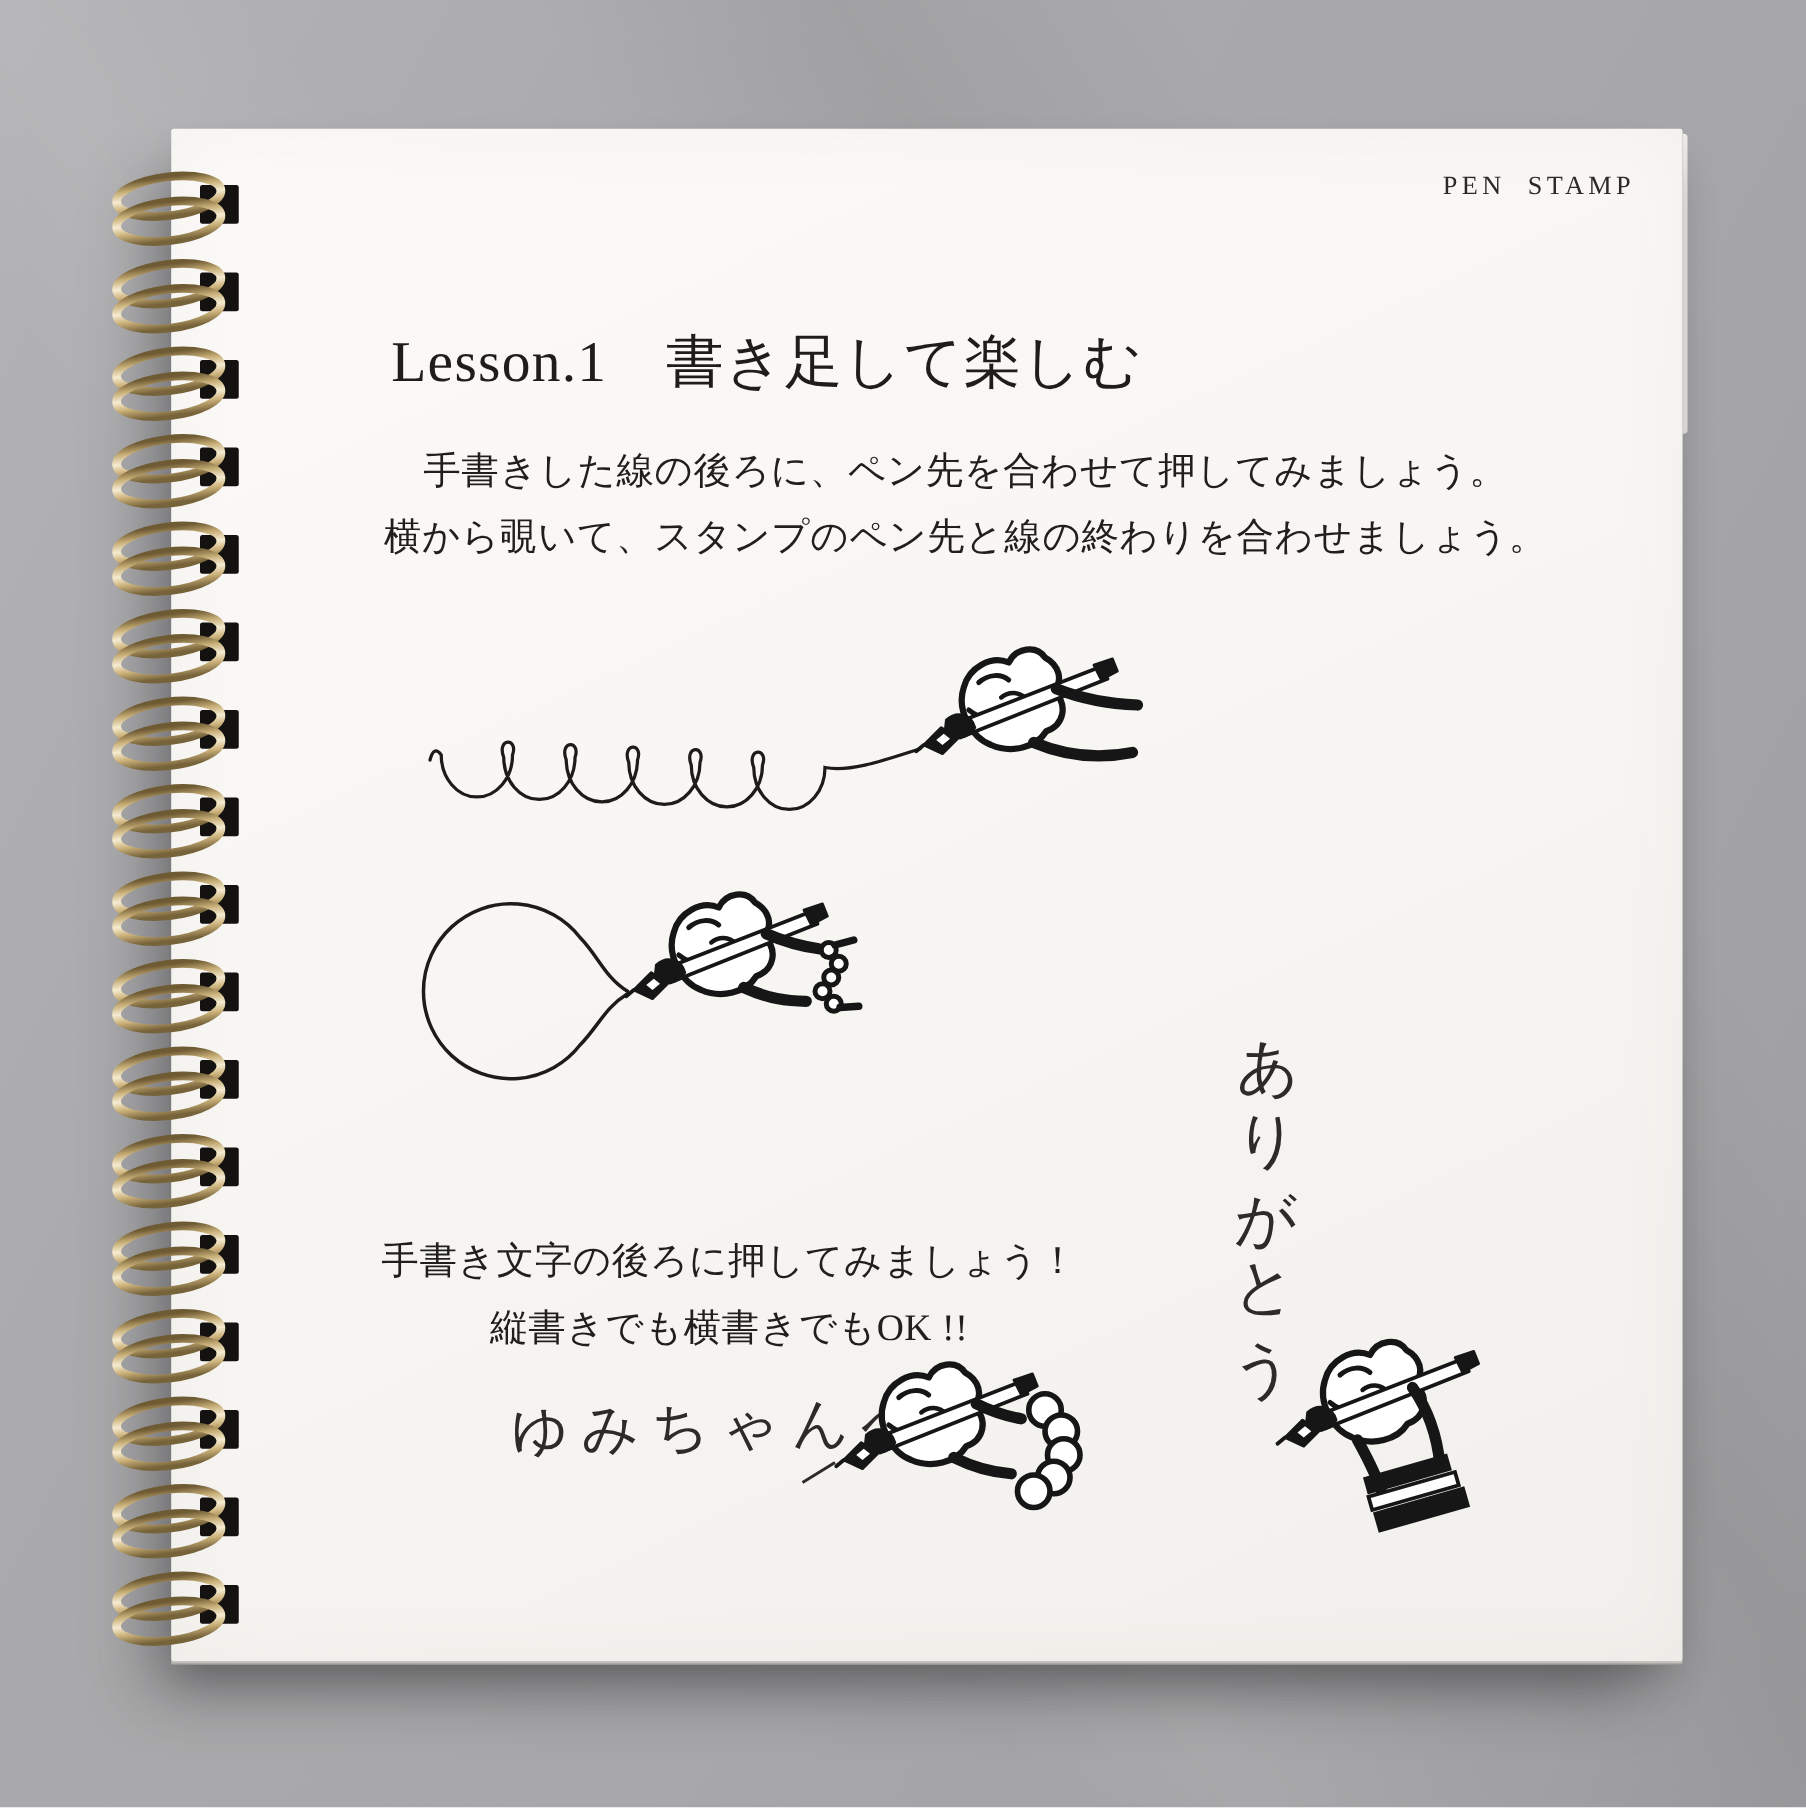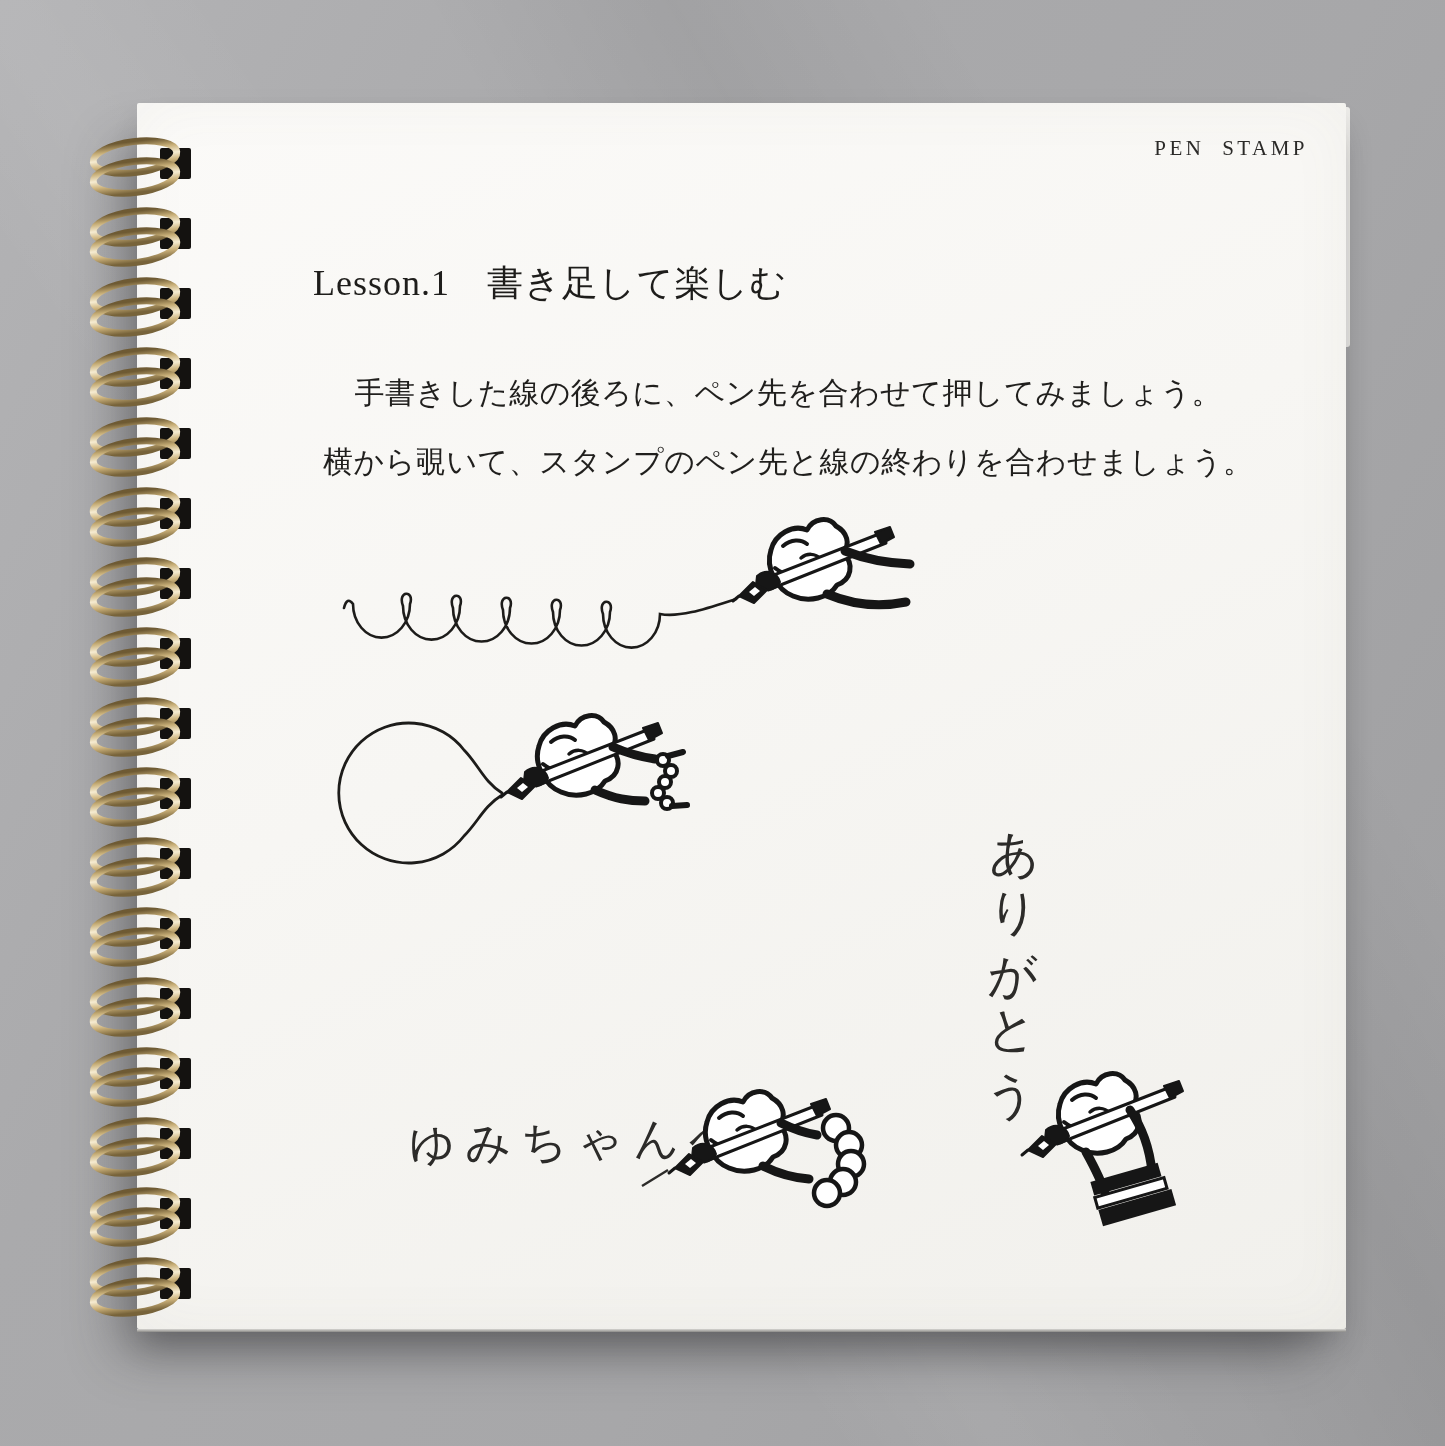--- a/index.html
+++ b/index.html
@@ -35,26 +35,26 @@
   .paper .edge{
     position:absolute;left:0;right:0;bottom:-3px;height:3px;
     background:linear-gradient(180deg,#d7d6d2,#8c8b88);
   }
   .brand{
     position:absolute;right:38px;top:33px;
     font-size:21px;letter-spacing:3.5px;word-spacing:9px;color:#2b2a28;
   }
   .title{
     position:absolute;left:176px;top:156px;
-    font-size:36px;color:#1e1d1b;letter-spacing:1px;white-space:pre;
+    font-size:46px;color:#1e1d1b;letter-spacing:1px;white-space:pre;
   }
   .bodytext{position:absolute;color:#201f1d;font-size:30px;line-height:53px;letter-spacing:.5px;}
   .intro{left:170px;top:247px;}
   .tips{left:168px;top:879px;line-height:54px;}
-  .bodytext p{margin:16px;}
+  .bodytext p{margin:0;}
   .hand-writing{
     position:absolute;color:#2c2b29;
   }
   .write-to{
     left:272px;top:1008px;font-size:45px;letter-spacing:10px;
     transform:rotate(-1.5deg);
   }
   .write-thanks{
     left:852px;top:694px;font-size:49px;
     writing-mode:vertical-rl;letter-spacing:4px;line-height:1;
@@ -172,20 +172,24 @@
                a28 33 0 0 0 57 0
                c20 4 48 -6 76 -15" fill="none" stroke="#1d1c1a" stroke-width="2.6" stroke-linecap="round"></path>
       <use href="#hand-v1" transform="translate(379,-16)"></use>
     </svg>
 
     <svg class="illo illo2" viewBox="0 0 380 185" xmlns="http://www.w3.org/2000/svg">
       <path d="M174 95 C156 84 150 66 136 52 A70 70 0 1 0 136 138 C150 124 156 108 174 97" fill="none" stroke="#1d1c1a" stroke-width="2.8" stroke-linecap="round"></path>
       <use href="#hand-v2" transform="translate(149,4)"></use>
     </svg>
 
+    <div class="bodytext tips">
+      <p>手書き文字の後ろに押してみましょう！</p>
+      <p>縦書きでも横書きでもOK !!</p>
+    </div>
 
     <div class="hand-writing write-to">ゆみちゃんへ</div>
 
     <svg class="illo illo3" viewBox="0 0 210 150" xmlns="http://www.w3.org/2000/svg">
       <path d="M2 100 L28 84" fill="none" stroke="#2c2b29" stroke-width="2.4"></path>
       <use href="#hand-v3" transform="translate(5,-8)"></use>
     </svg>
 
     <div class="hand-writing write-thanks">ありがとう</div>
 

